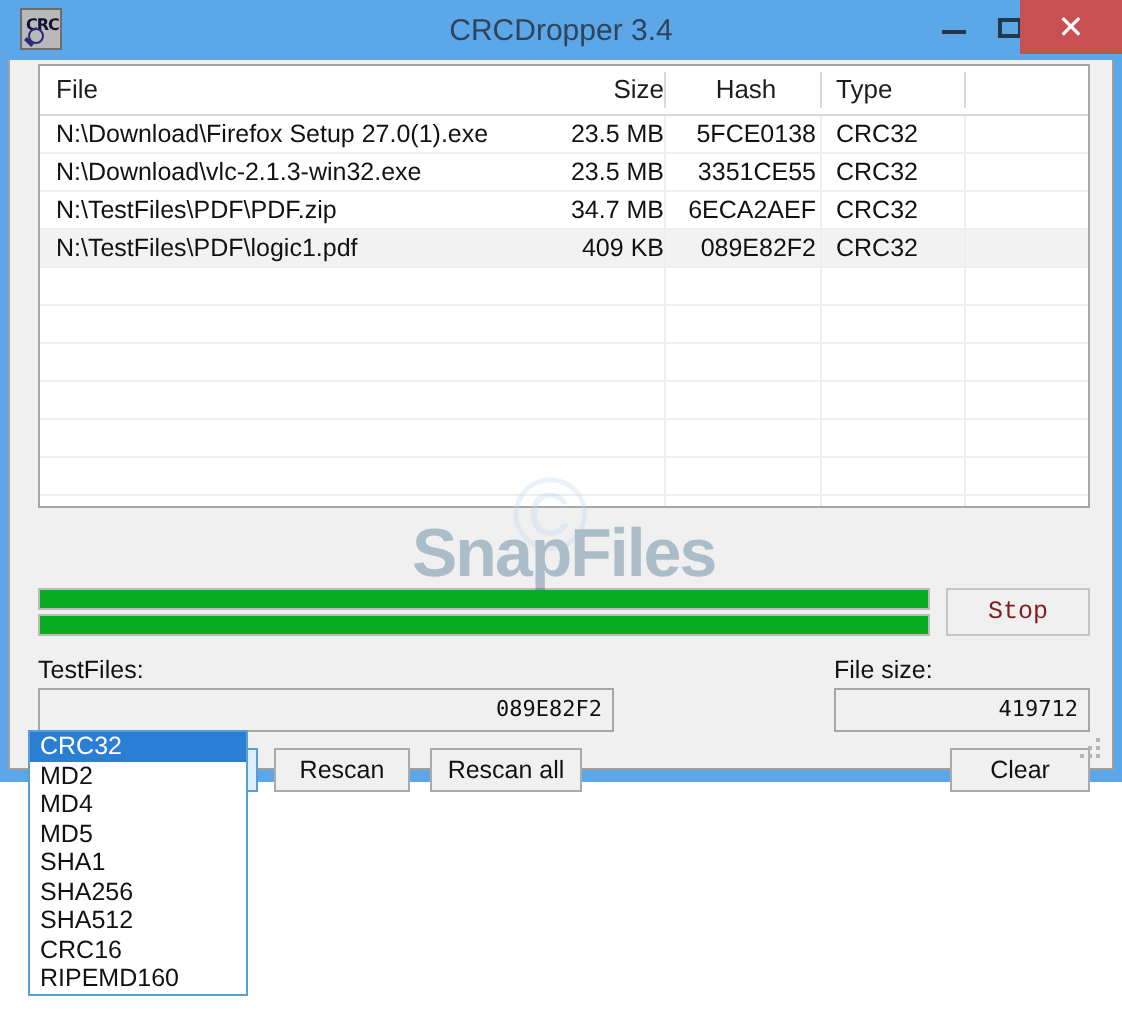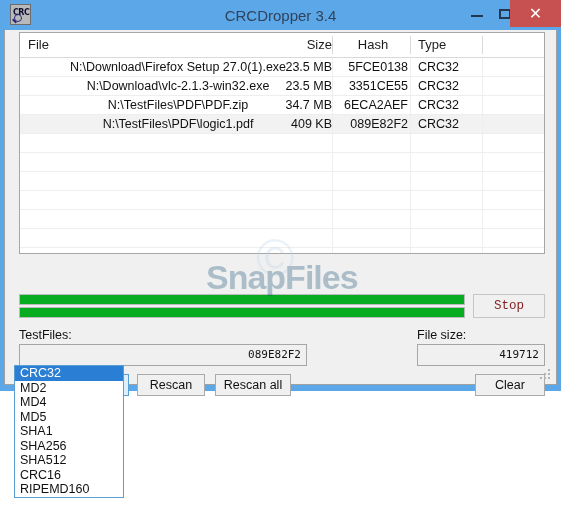--- a/index.html
+++ b/index.html
@@ -188,21 +188,21 @@
   }
   .row.selected { background: #f2f2f2; }
   .cell {
     position: absolute;
     top: 0;
     height: 18px;
     line-height: 18px;
     white-space: nowrap;
     overflow: hidden;
   }
-  .c-file { left: 8px; width: 300px; text-align: center; }
+  .c-file { left: 8px; width: 300px; }
   .c-size { left: 240px; width: 72px; text-align: right; }
   .c-hash { left: 318px; width: 70px; text-align: right; }
   .c-type { left: 398px; width: 60px; }
   .grid-line {
     position: absolute;
     top: 0;
     width: 1px;
     height: 100%;
     background: #eeeeee;
   }

